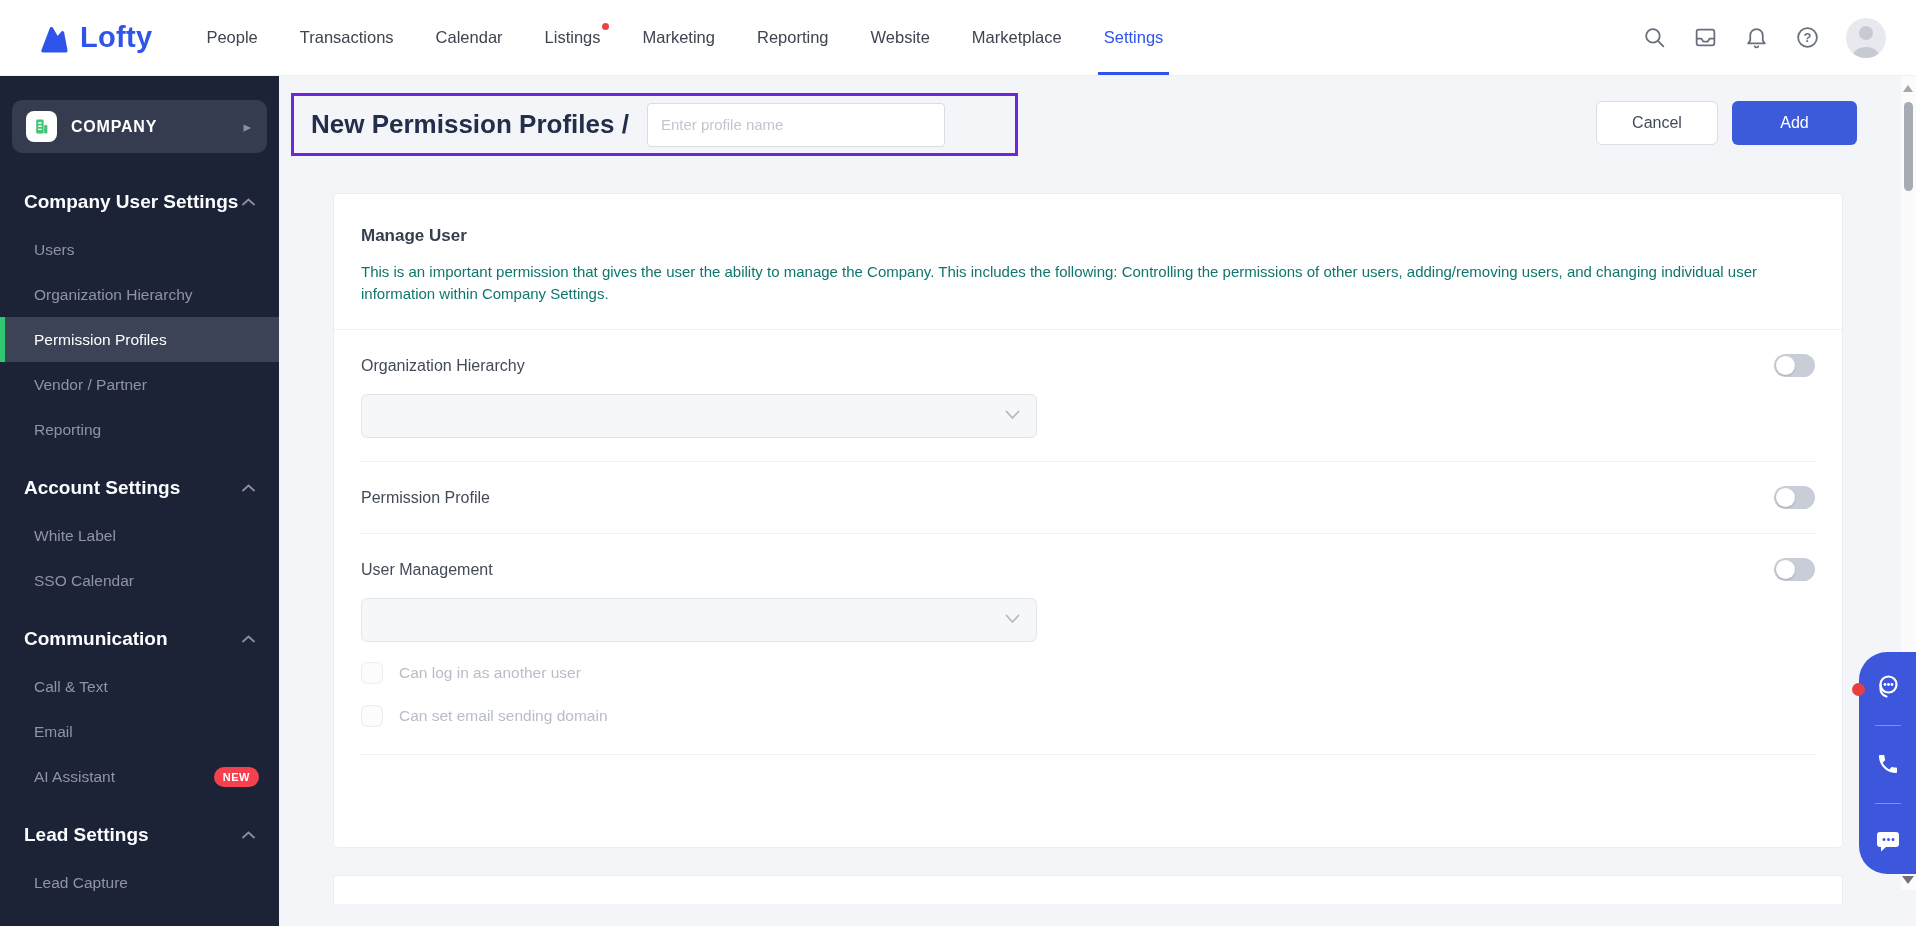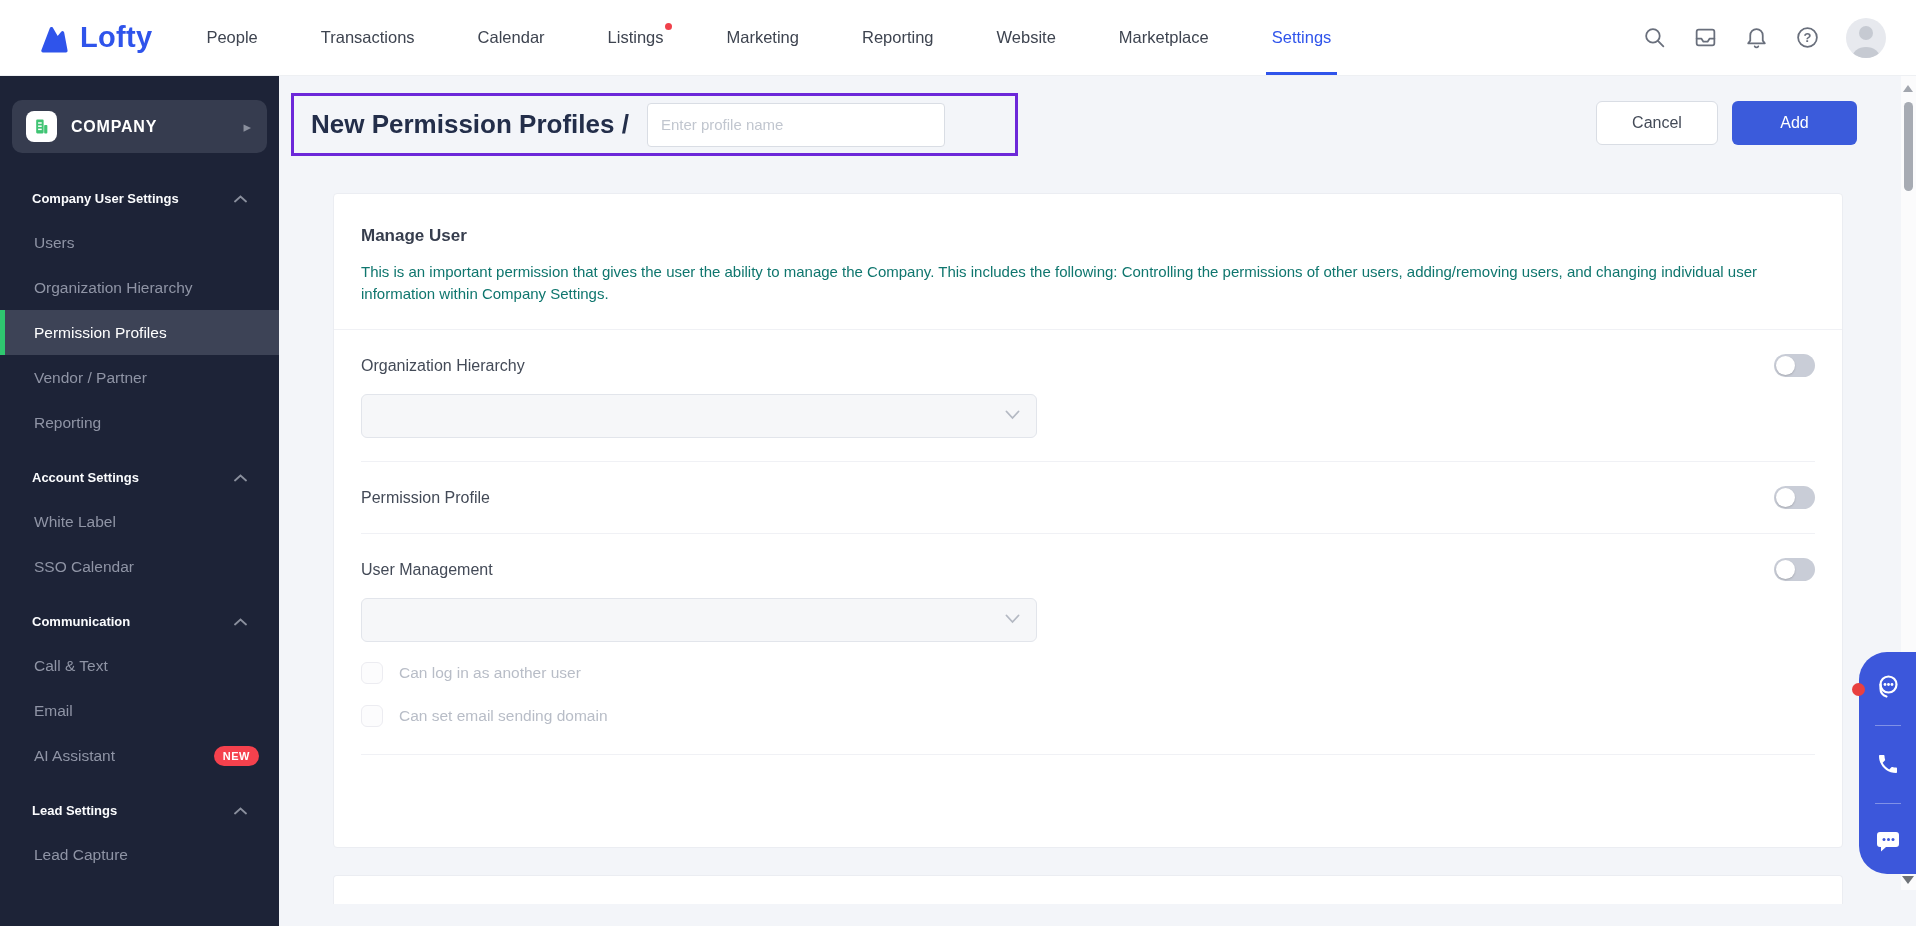--- a/index.html
+++ b/index.html
@@ -9,42 +9,42 @@
     background:#fff; font-family:"Liberation Sans", sans-serif;
     -webkit-font-smoothing:antialiased;
   }
 
   
   .topbar { position:absolute; top:0; left:0; width:1916px; height:76px; background:#fff;
             border-bottom:1px solid #eef0f3; display:flex; align-items:center;
             padding:0 30px 0 37px; z-index:6; }
   .logo { display:flex; align-items:center; gap:9px; margin-right:54px; cursor:pointer; }
   .logo-text { color:#2f54eb; font-weight:700; font-size:29px; letter-spacing:.3px; }
-  .mainnav { display:flex; align-items:flex-start; gap:63px; height:100%; }
+  .mainnav { display:flex; align-items:flex-start; gap:42px; height:100%; }
   .nav-item { position:relative; color:#3e4450; font-size:16.5px; height:100%;
               display:flex; align-items:center; cursor:pointer; white-space:nowrap; }
   .nav-item.active { color:#2f54eb; font-weight:500; }
   .nav-item.active::after { content:""; position:absolute; left:-6px; right:-6px; bottom:0;
               height:3px; background:#2f54eb; }
   .nav-dot { position:absolute; top:23px; right:-8px; width:7px; height:7px; border-radius:50%;
              background:#f0414b; }
   .topbar-right { margin-left:auto; display:flex; align-items:center; gap:26px; }
   .icon-btn { width:25px; height:25px; cursor:pointer; display:flex; align-items:center; justify-content:center; }
   .avatar { width:40px; height:40px; border-radius:50%; background:#e7e9ee; overflow:hidden; cursor:pointer; }
 
   
   .sidebar { position:absolute; top:76px; left:0; width:279px; height:850px; background:#1d2337; }
   .company-btn { margin:24px 12px 0; height:53px; background:#363c4f; border-radius:10px;
                  display:flex; align-items:center; padding:0 16px 0 14px; cursor:pointer; }
   .company-icon-bg { width:31px; height:31px; background:#fff; border-radius:8px; flex:none;
                  display:flex; align-items:center; justify-content:center; }
   .company-label { color:#fff; font-weight:700; font-size:16px; letter-spacing:.8px; margin-left:14px; flex:1; }
   .company-arrow { color:#8a8f9d; font-size:15px; }
-  .side-section-title { margin:25px 32px 0; display:flex; justify-content:space-between; align-items:center;
-                 color:#fbfcfe; font-weight:700; font-size:13px; cursor:pointer; }
+  .side-section-title { margin:25px 24px 0; display:flex; justify-content:space-between; align-items:center;
+                 color:#fbfcfe; font-weight:700; font-size:19px; cursor:pointer; }
   .side-section-title.first { margin-top:38px; }
   .side-items { margin-top:14px; }
   .side-item { height:45px; display:flex; align-items:center; padding-left:34px; color:#8f94a5;
                font-size:15.5px; cursor:pointer; position:relative; }
   .side-item.active { background:#3d4356; color:#fff; }
   .side-item.active::before { content:""; position:absolute; left:0; top:0; bottom:0; width:5px; background:#2fc76f; }
   .badge-new { background:#f5414d; color:#fff; font-size:11px; font-weight:700; padding:4px 9px;
                border-radius:10px; margin-left:auto; margin-right:20px; letter-spacing:.5px; }
 
   

